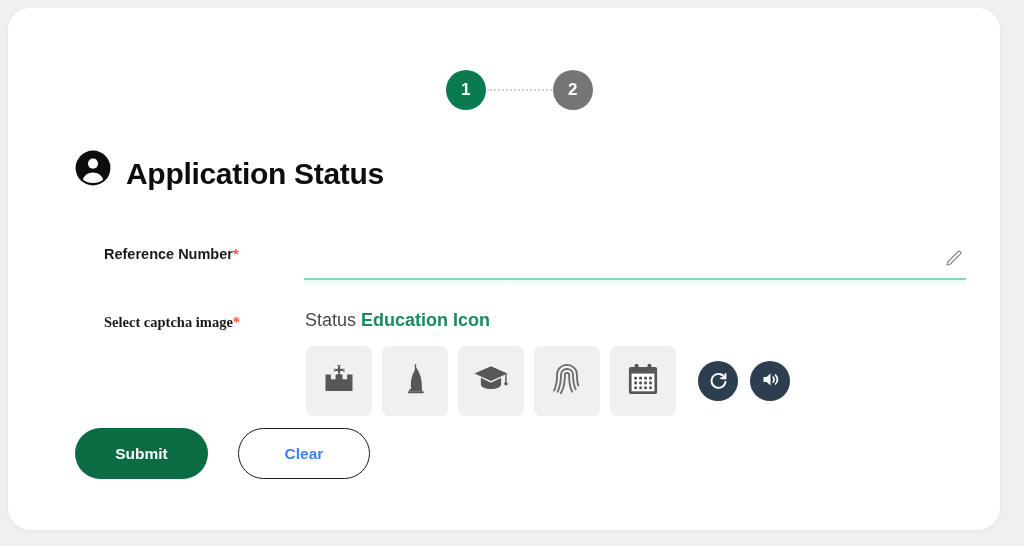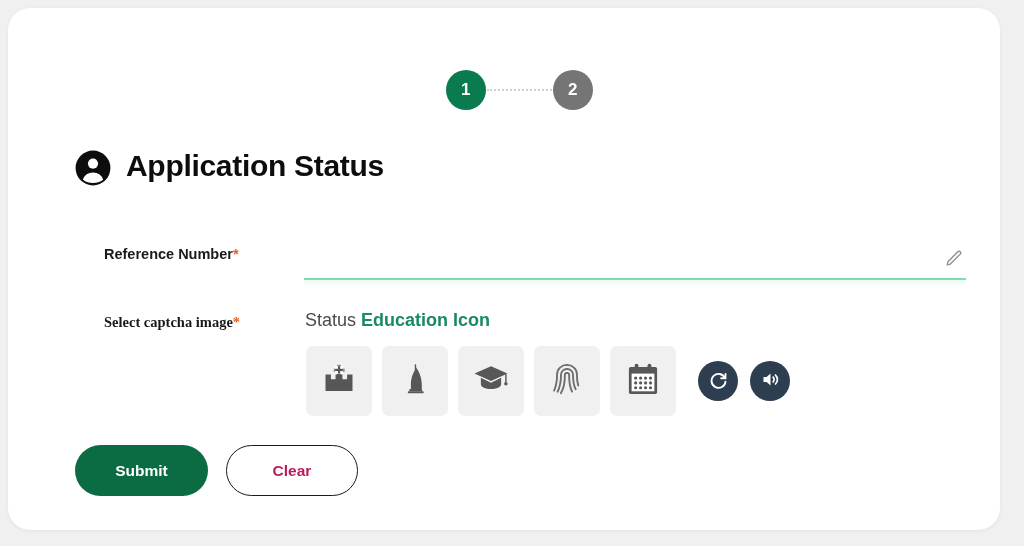--- a/index.html
+++ b/index.html
@@ -56,21 +56,21 @@
     border-top: 2px dotted #cfcfcf;
     margin: 0 1px;
   }
 
   
   .title-row {
     position: absolute;
     left: 66px;
     top: 141px;
     display: flex;
-    align-items: flex-start;
+    align-items: flex-end;
     gap: 14px;
   }
   .title-text {
     font-size: 30px;
     font-weight: bold;
     color: #0d0d0d;
     letter-spacing: -0.3px;
   }
 
   
@@ -169,24 +169,24 @@
     border: none;
     padding: 0;
   }
   .rb-first { margin-left: 12px; }
   .rb-second { margin-left: 2px; }
 
   
   .actions {
     position: absolute;
     left: 67px;
-    top: 437px;
+    top: 420px;
     display: flex;
     align-items: flex-start;
-    gap: 18px;
+    gap: 30px;
   }
   .btn {
     height: 51px;
     border-radius: 26px;
     font-size: 15.5px;
     font-weight: bold;
     font-family: "Liberation Sans", sans-serif;
     display: flex;
     align-items: center;
     justify-content: center;
@@ -194,21 +194,21 @@
   }
   .btn-submit {
     width: 133px;
     background: #0b6b42;
     color: #ffffff;
     border: none;
   }
   .btn-clear {
     width: 132px;
     background: #ffffff;
-    color: #be185d;
+    color: #3b82f6;
     border: 1.6px solid #1a1a1a;
   }
 </style>
 </head>
 <body>
 
 <div class="page">
   <div class="card">
 
     <div class="stepper">

